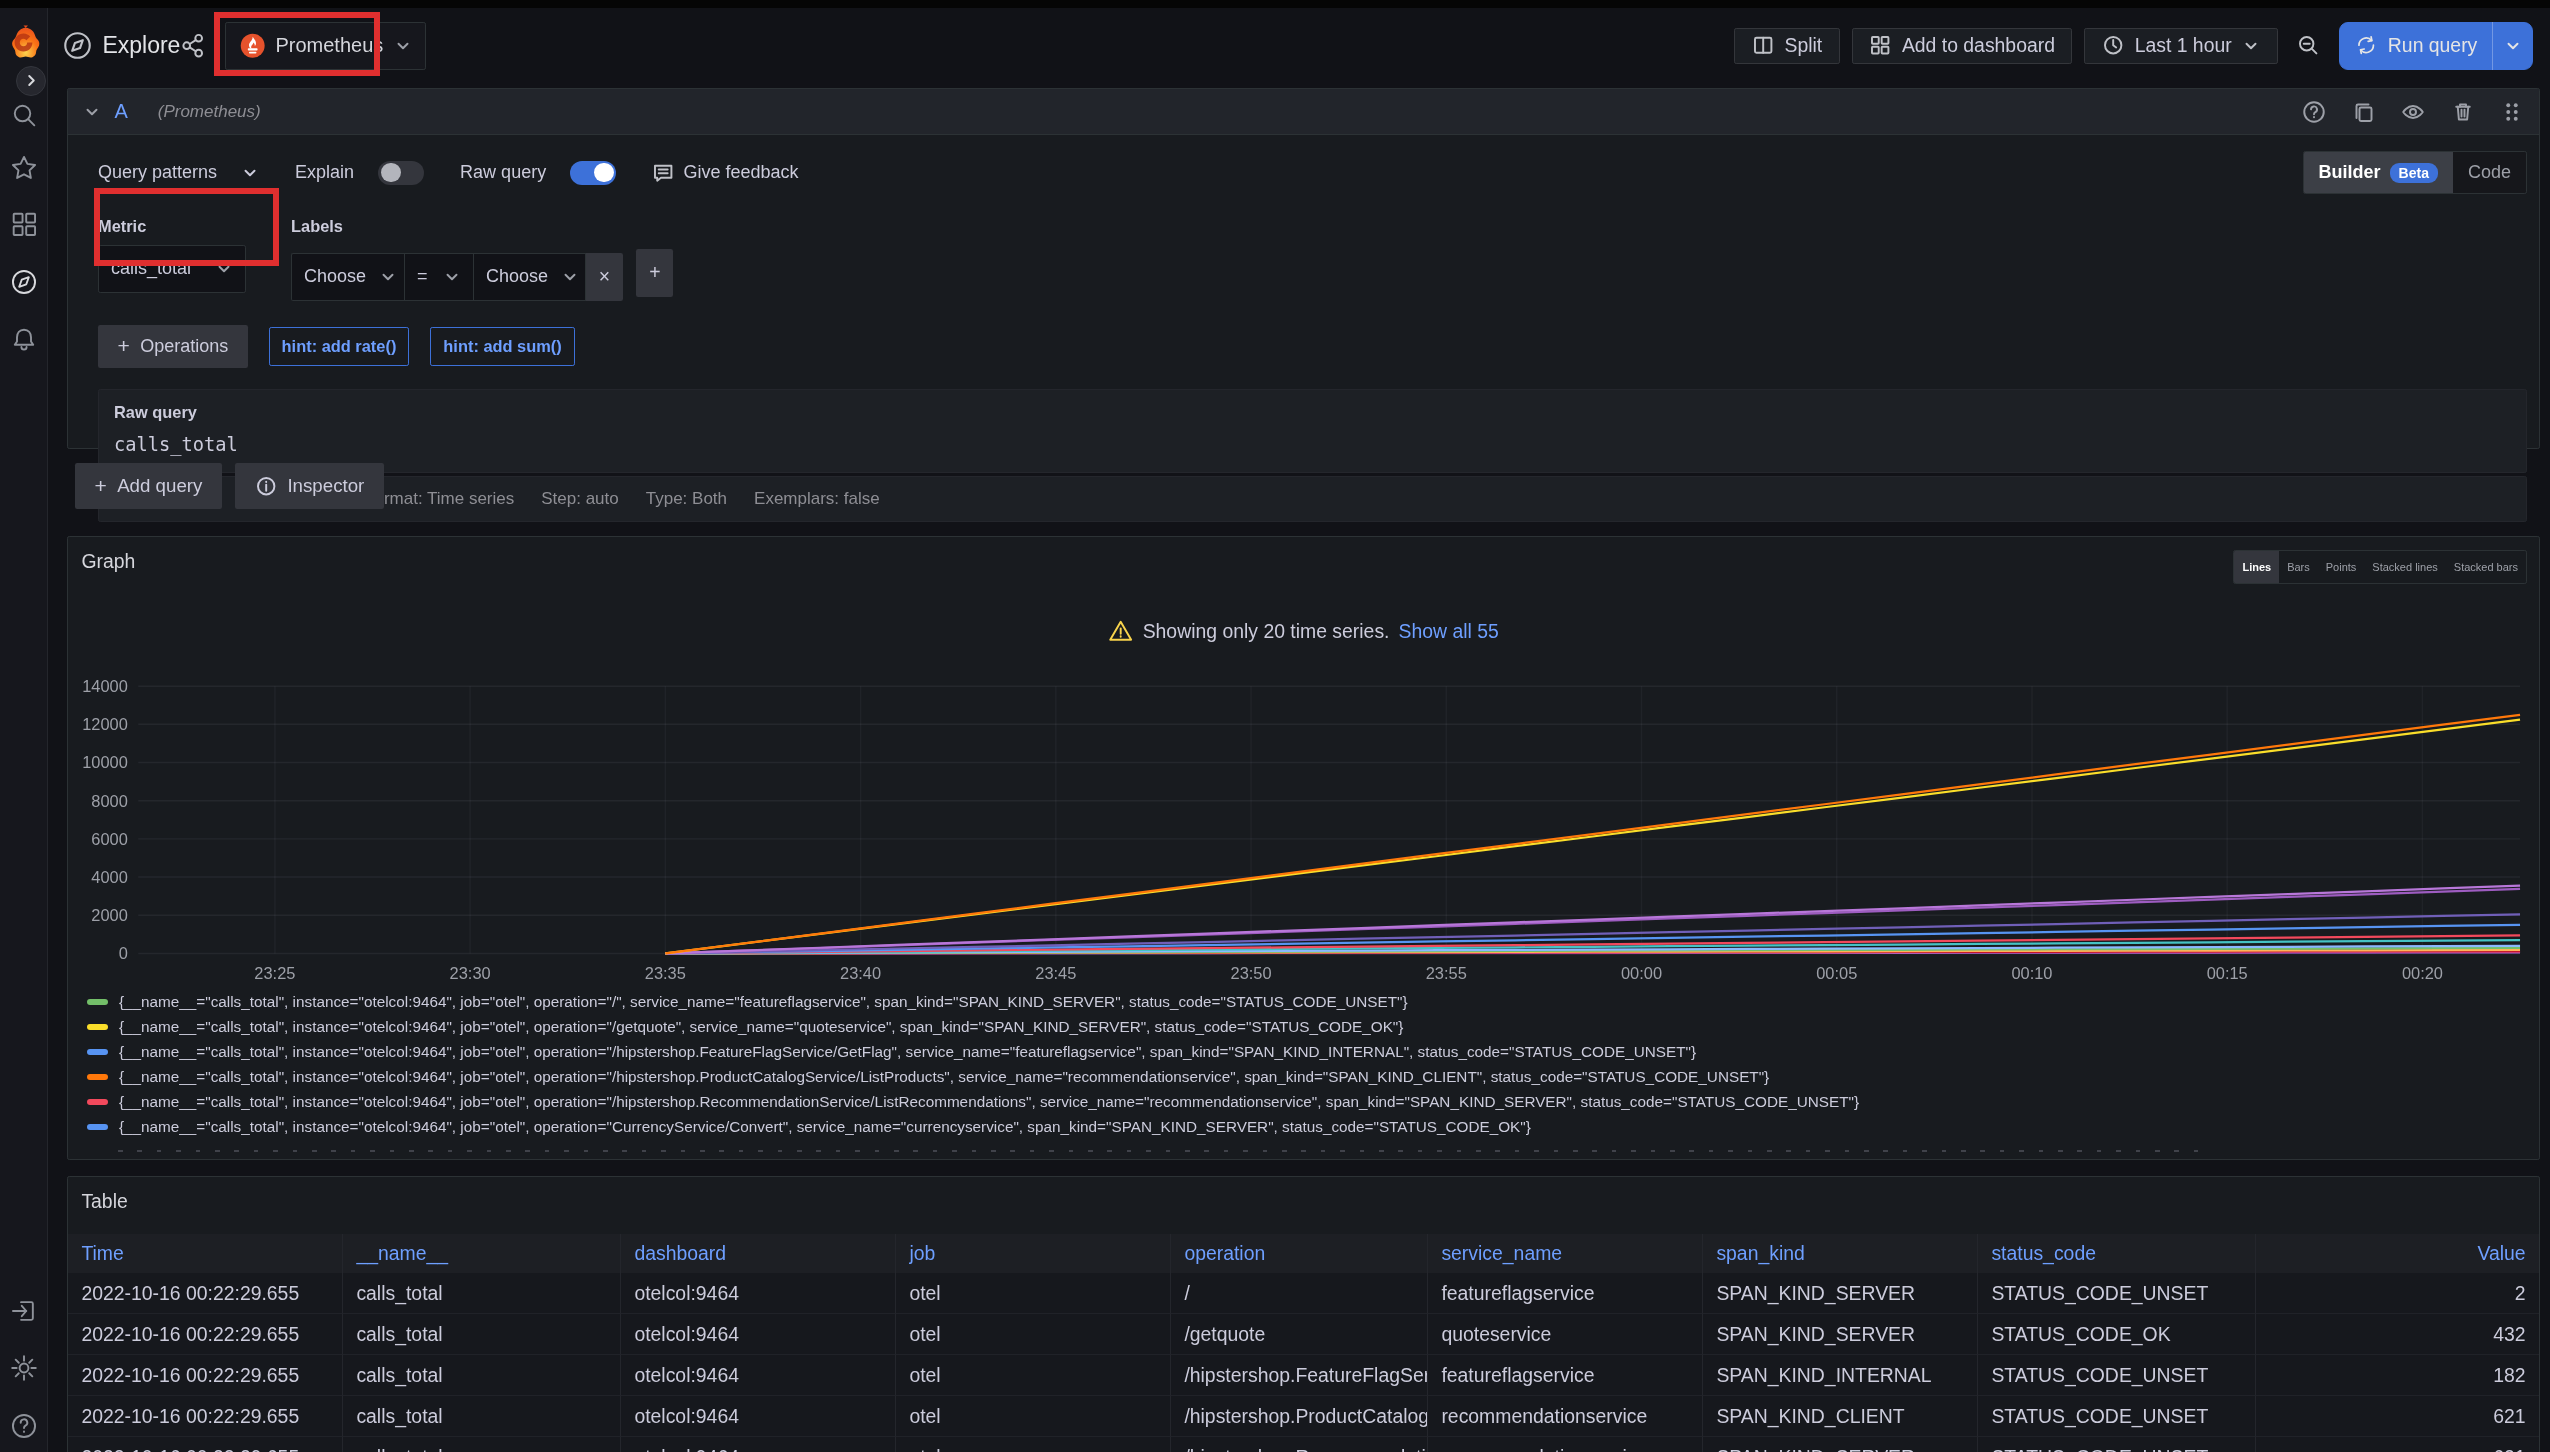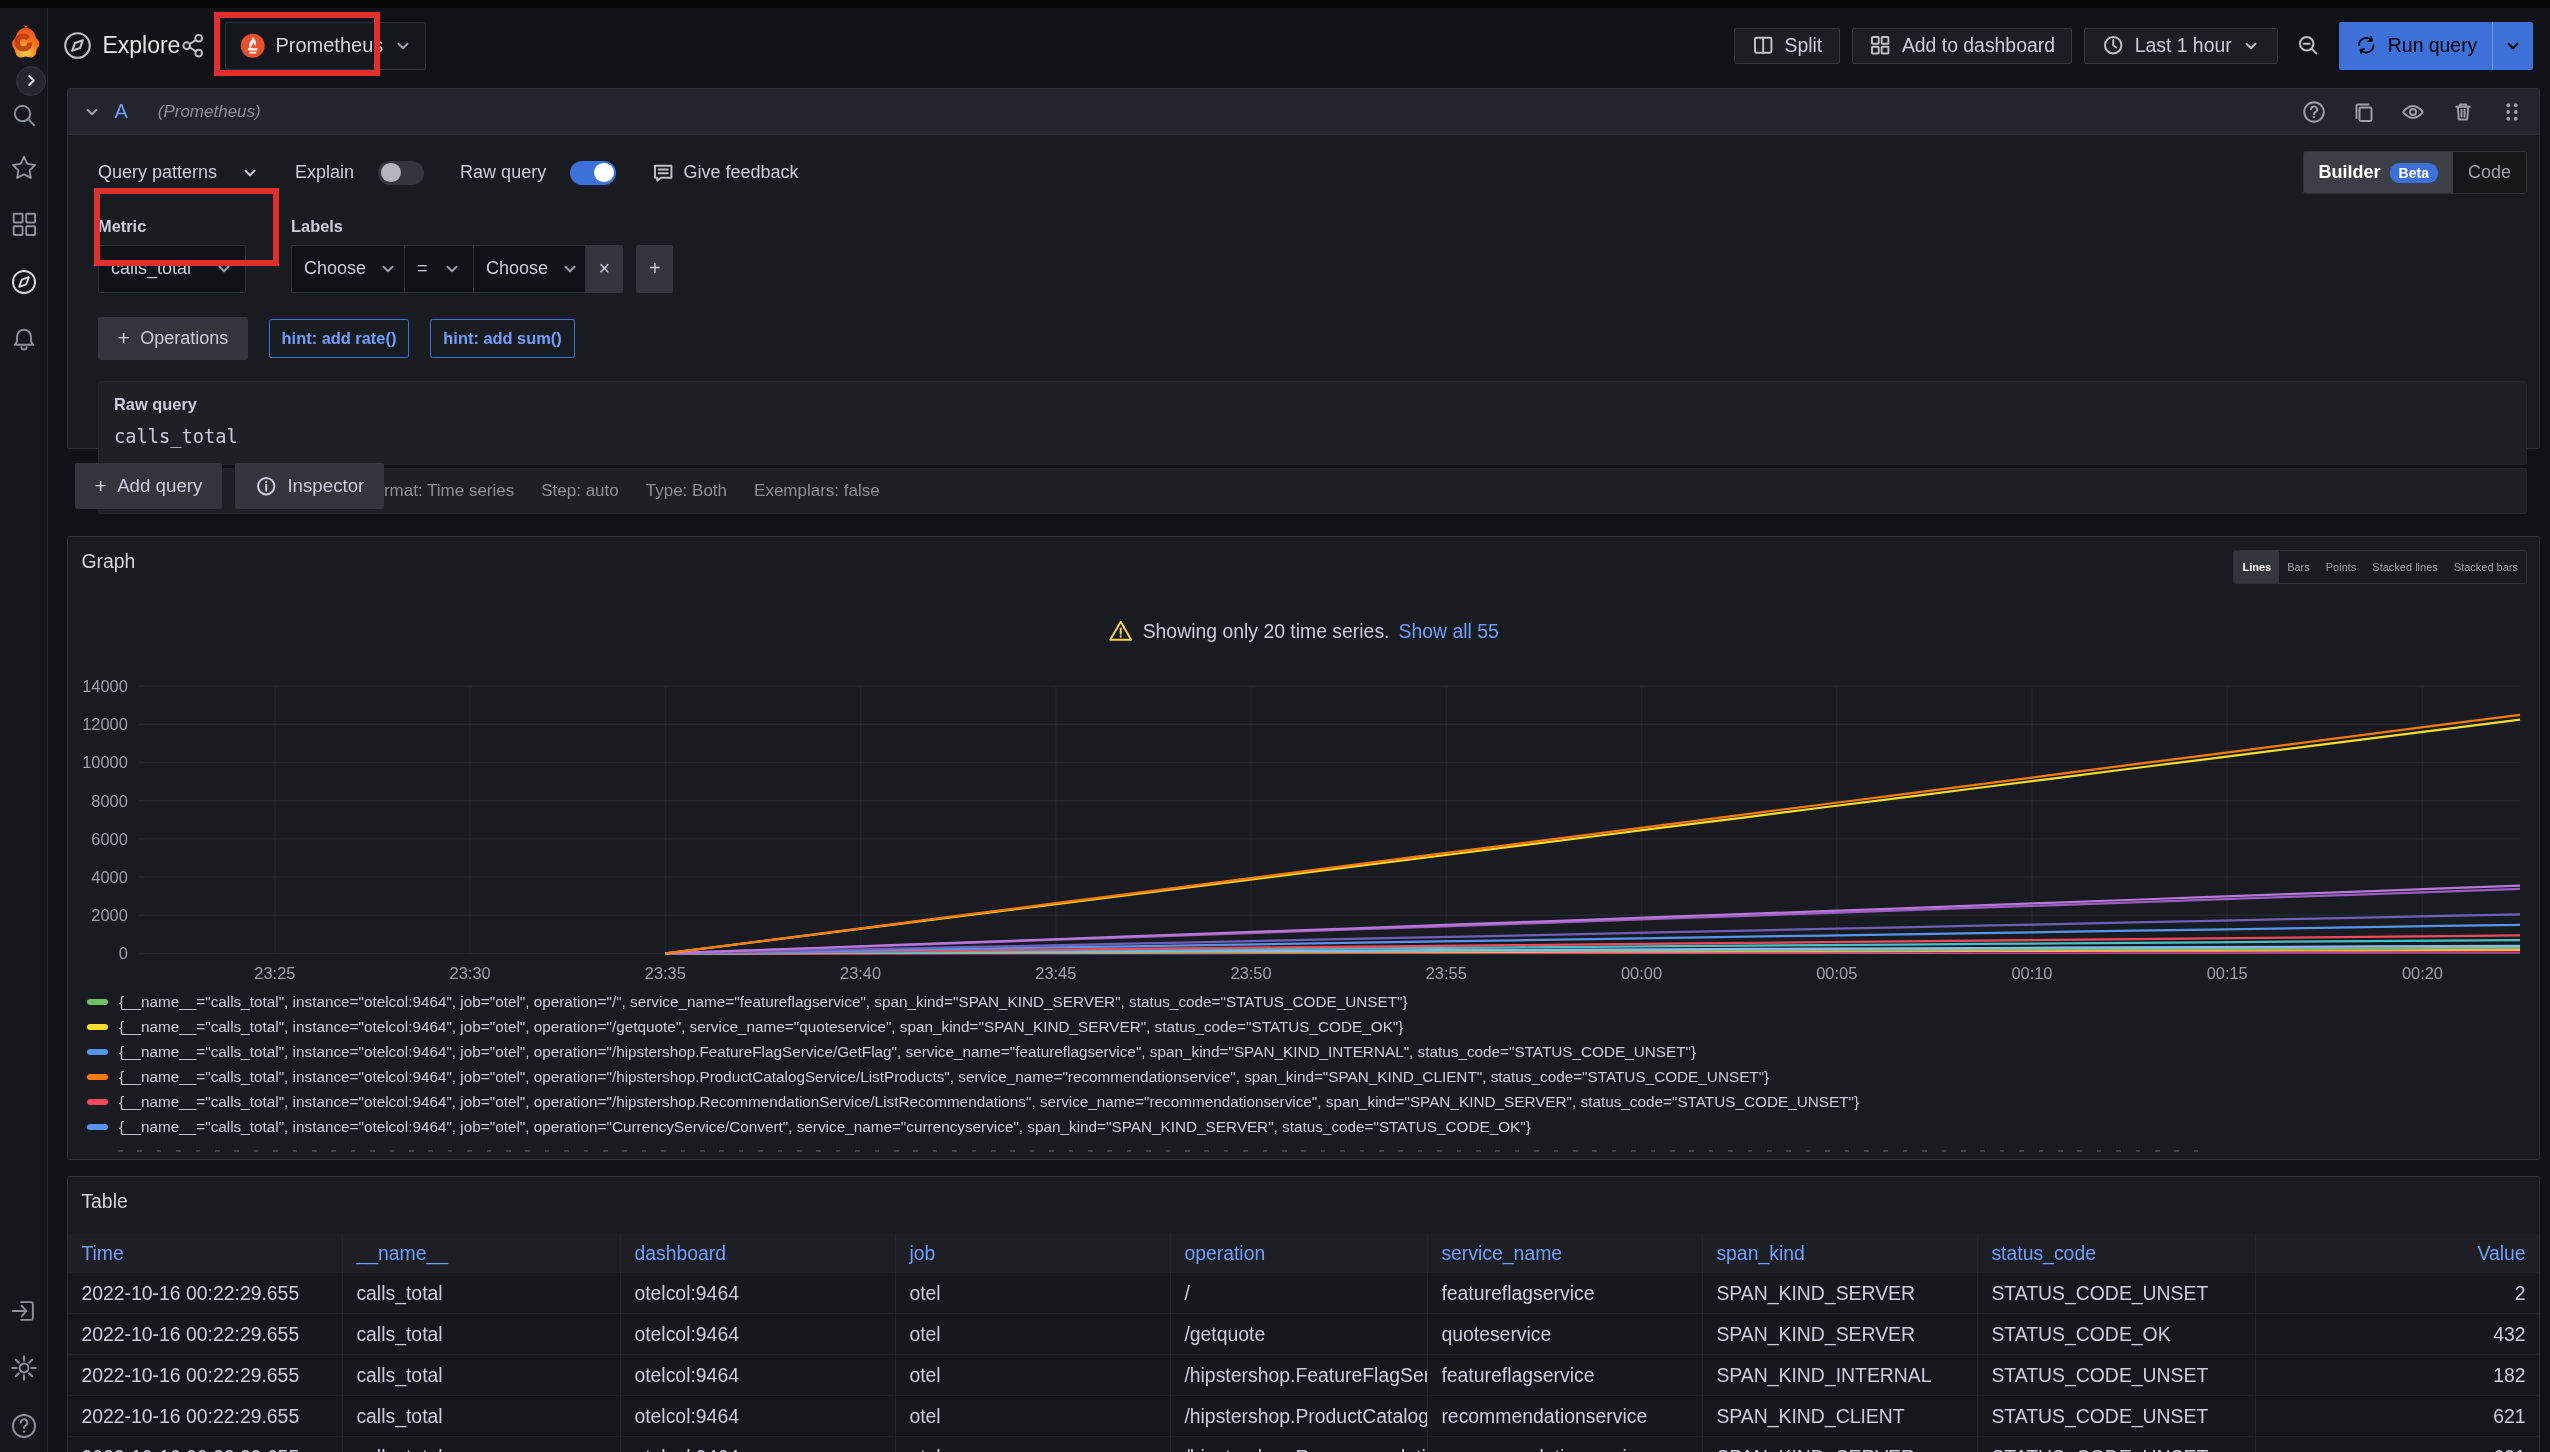--- a/index.html
+++ b/index.html
@@ -28,21 +28,21 @@
   .app-title { font-size:23px; font-weight:400; color:#e3e4e8; margin:0 0 0 9px; }
   .share-icon { color:#bfc1c7; width:25.4px; height:25.4px; margin-right:19.4px; }
   .ds-picker { display:flex; align-items:center; gap:10.5px; height:48px; padding:0 13.4px; border:0.7px solid #2c3235; border-radius:2.2px; background:#16171d; }
   .ds-picker .caret { color:#9da0a8; }
   .ds-name { font-size:20px; color:#d5d6dc; }
   .spacer { flex:1; }
   .hbtn { display:flex; align-items:center; gap:10.5px; height:36px; padding:0 16.4px; margin-left:12px;
           background:#1b1e23; border:0.7px solid #34363b; border-radius:2.2px; font-size:19.4px; color:#ccccdc; }
   .hbtn svg { width:22.4px; height:22.4px; color:#bfc1c7; }
   .icon-only { border:none; background:transparent; padding:0 7.5px; }
-  .run-btn { display:flex; align-items:center; height:48px; margin-left:12px; background:#3d71d9; border:0.7px solid #3d71d9; border-radius:2px; color:#000000; font-size:19.4px; font-weight:500; }
+  .run-btn { display:flex; align-items:center; height:48px; margin-left:12px; background:#3d71d9; border:0.7px solid #3d71d9; border-radius:9px; color:#e5e5e5; font-size:19.4px; font-weight:500; }
   .run-btn .seg { display:flex; align-items:center; gap:10.5px; padding:0 15px; }
   .run-btn .divider { width:0.7px; height:48px; background:rgba(255,255,255,.28); }
   .run-btn .dd { padding:0 10.5px; }
   .caret svg { width:18px; height:18px; }
 
   
   .annot { position:absolute; border:6px solid #e02f2f; z-index:40; pointer-events:none; }
 
   
   .panel { position:absolute; left:67px; width:2473px; background:#181b1f; border:0.7px solid #2c3235; border-radius:2.2px; }
@@ -68,21 +68,21 @@
   .seg-ctrl .seg { display:flex; align-items:center; gap:9px; padding:0 15px; font-size:18px; color:#9da0a8; }
   .seg-ctrl .seg.active { background:#3c3f46; color:#ffffff; font-weight:700; }
   .beta-badge { background:#3d71d9; color:#fff; font-size:14px; font-weight:700; padding:2.2px 9px; border-radius:9px; }
 
   .metric-row { display:flex; margin-top:22.4px; }
   .fld-label { font-size:16.4px; font-weight:700; color:#ccccdc; margin-bottom:9px; }
   .select { display:flex; align-items:center; justify-content:space-between; gap:13.4px; height:48px; padding:0 12px; background:#111217; border:0.7px solid #2c3235; border-radius:2.2px; font-size:18px; color:#ccccdc; }
   .select .caret { color:#9da0a8; }
   .metric-group { margin-right:45px; }
   .metric-select { width:148px; }
-  .labels-cluster { display:flex; }
+  .labels-cluster { display:flex;margin-top:8px; }
   .choose { width:113px; color:#ccccdc; }
   .op-select { width:69px; }
   .sq-btn { width:37px; height:48px; background:#34363d; border-radius:2.2px; display:flex; align-items:center; justify-content:center; font-size:19.4px; color:#ccccdc; }
   .plus-btn { margin-left:13.4px; border-radius:2.2px; }
 
   .ops-row { display:flex; align-items:center; margin-top:24px; gap:21px; }
   .ops-btn { display:flex; align-items:center; gap:10.5px; height:43px; padding:0 19.4px; background:#34363d; border-radius:2.2px; font-size:18px; font-weight:500; color:#ccccdc; }
   .hint-btn { height:39px; padding:0 12px; display:flex; align-items:center; border:0.7px solid #3d71d9; border-radius:2.2px; color:#6e9fff; font-size:16.4px; font-weight:700; background:transparent; }
 
   .rawq-box { margin-top:21px; background:#1d2025; border:0.7px solid #24262c; border-radius:2.2px; padding:13.4px 15px 16.4px 15px; }

